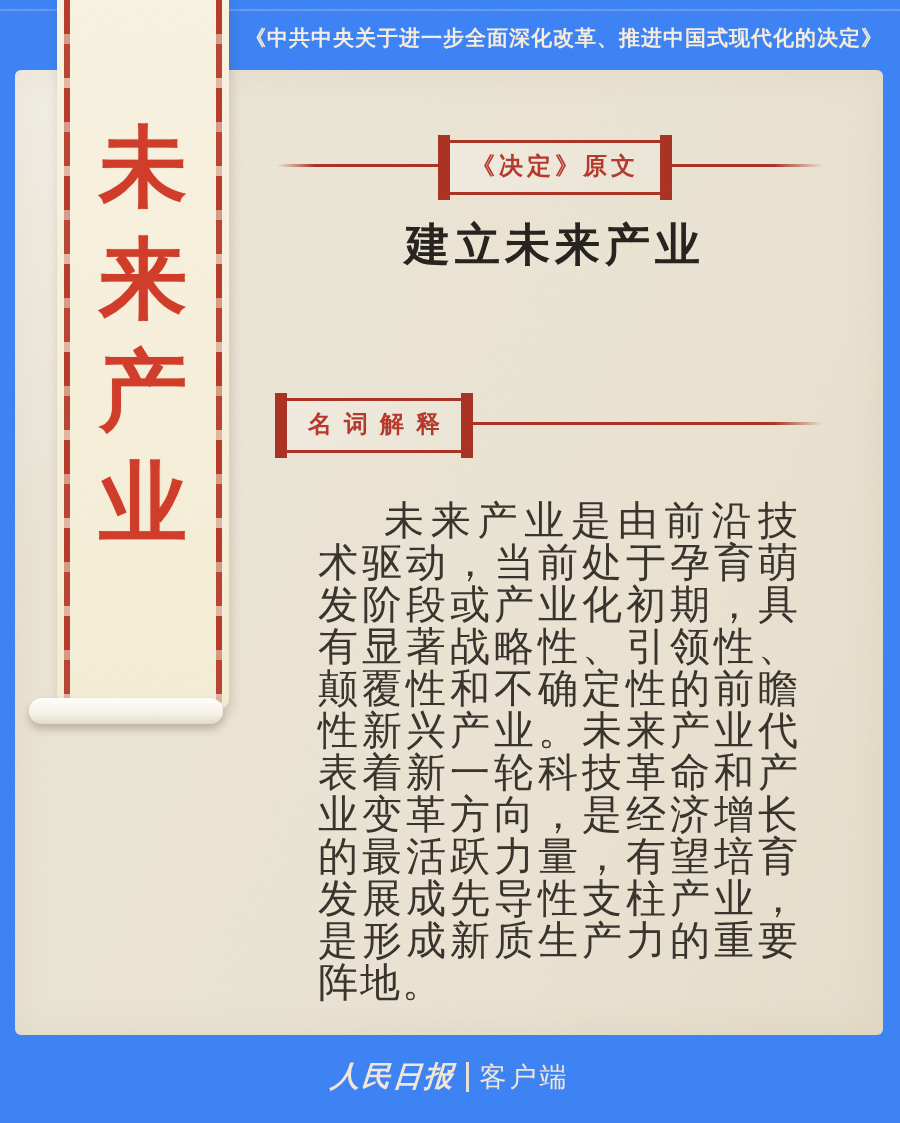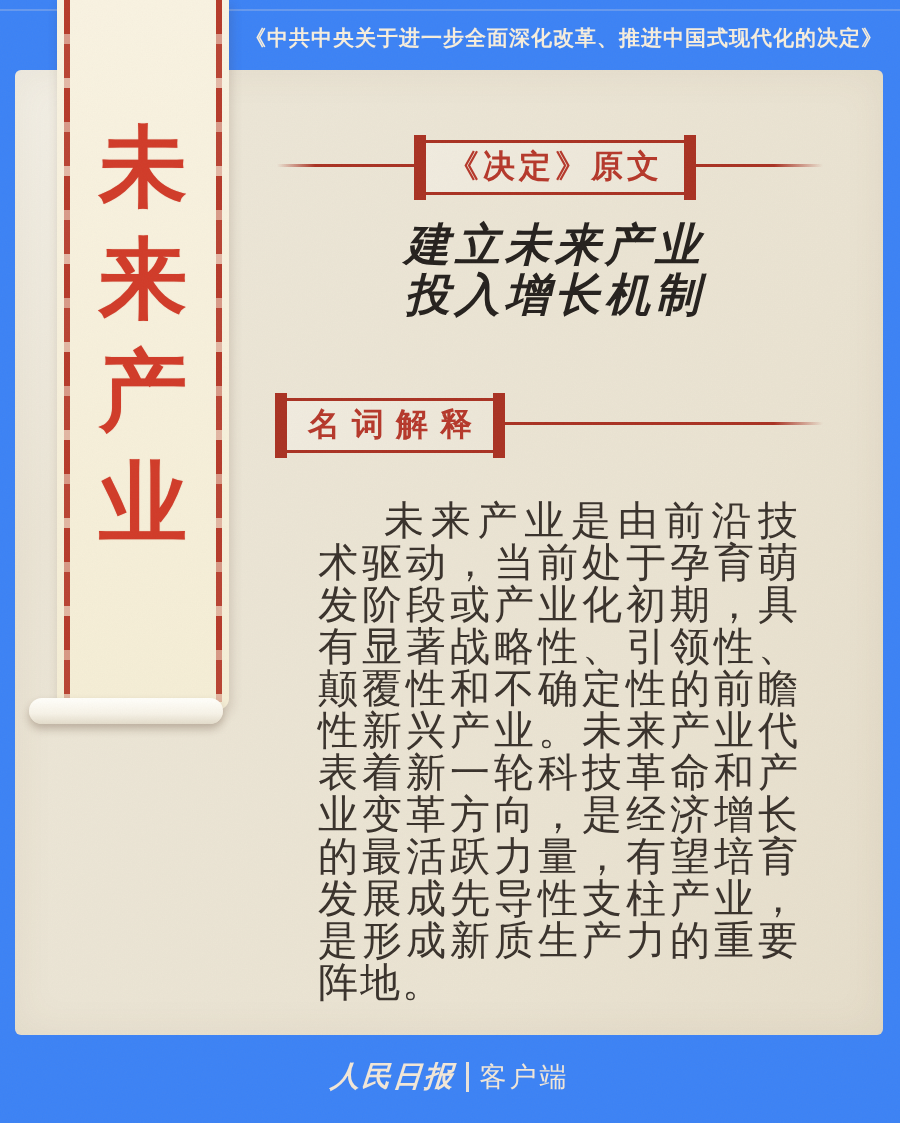--- a/index.html
+++ b/index.html
@@ -67,34 +67,34 @@
   .badge-row.glossary{top:328px;}
   .badge-rule{
     position:absolute; left:50px; right:60px; top:24px; height:3px;
     background:linear-gradient(90deg, rgba(169,49,34,0) 0%, #a93122 7%, #a93122 91%, rgba(169,49,34,0) 100%);
   }
   .badge-box{
     position:relative; margin:0 auto; width:fit-content;
     background:linear-gradient(115deg,#f1ece0,#ece6d7);
     border:3px solid #a93122;
     padding:7px 30px 9px 30px;
-    font-size:32px; line-height:33px; font-weight:700;
+    font-size:24px; line-height:33px; font-weight:700;
     color:#b5372a; letter-spacing:4px; white-space:nowrap;
   }
   .badge-box::before,.badge-box::after{
     content:""; position:absolute; top:-8px; bottom:-8px; width:12px; background:#a93122;
   }
   .badge-box::before{left:-3px;}
   .badge-box::after{right:-3px;}
   .badge-box.wide-spacing{letter-spacing:12px; padding-right:18px;margin-left:48px;}
 
   .main-title{
     position:absolute; top:150px; left:0; width:100%;
     text-align:center; color:#24201d;
-    font-size:45px; line-height:50px; font-weight:700; letter-spacing:5px;font-style:italic;
+    font-size:45px; line-height:50px; font-weight:700; letter-spacing:5px;
   }
 
   .body-paragraph{
     position:absolute; top:430px; left:91px; width:482px;
     font-size:40px; line-height:42px; letter-spacing:2px;
     color:#38312b; text-align:justify; text-indent:66px;
   }
 
   
   .footer-band{
@@ -130,21 +130,20 @@
 
   <div class="content">
 
     <div class="badge-row origin">
       <div class="badge-rule"></div>
       <div class="badge-box">《决定》原文</div>
     </div>
 
     <div class="main-title">
       <div>建立未来产业</div>
-      <div>投入增长机制</div>
     </div>
 
     <div class="badge-row glossary">
       <div class="badge-rule"></div>
       <div class="badge-box wide-spacing">名词解释</div>
     </div>
 
     <div class="body-paragraph">未来产业是由前沿技术驱动，当前处于孕育萌发阶段或产业化初期，具有显著战略性、引领性、颠覆性和不确定性的前瞻性新兴产业。未来产业代表着新一轮科技革命和产业变革方向，是经济增长的最活跃力量，有望培育发展成先导性支柱产业，是形成新质生产力的重要阵地。</div>
   </div>
 

